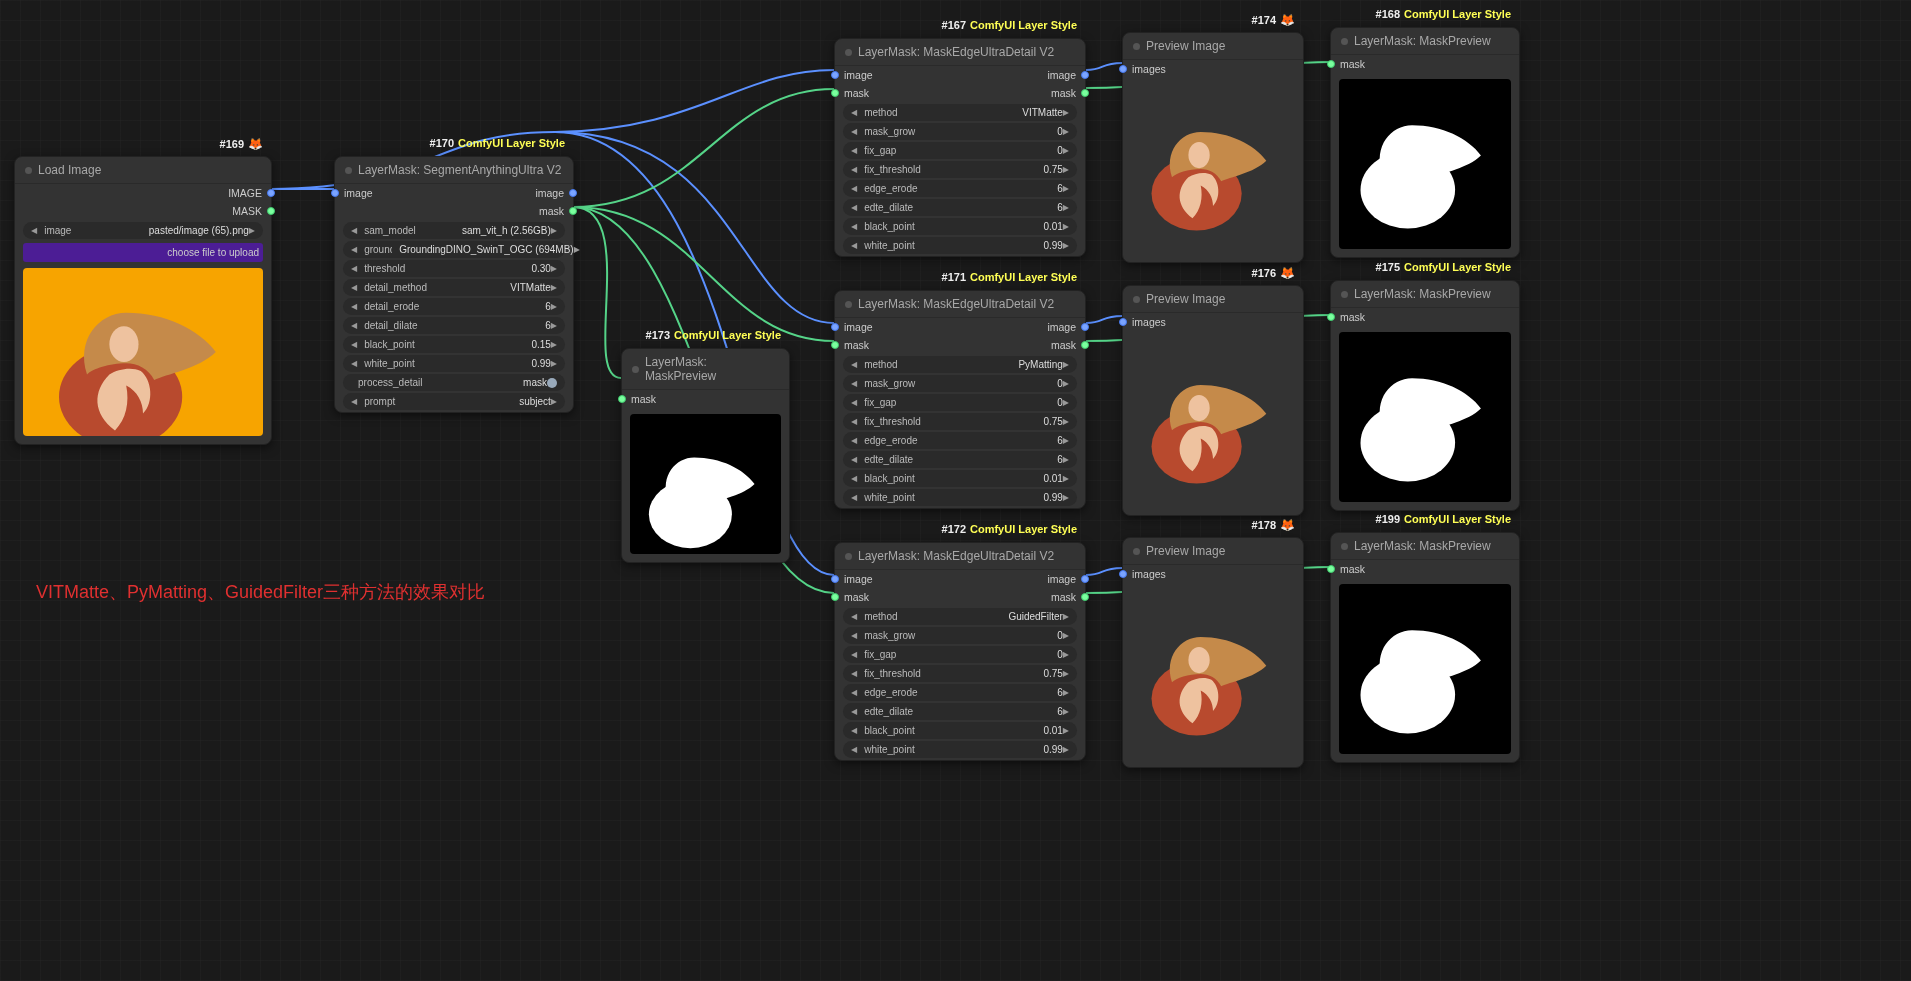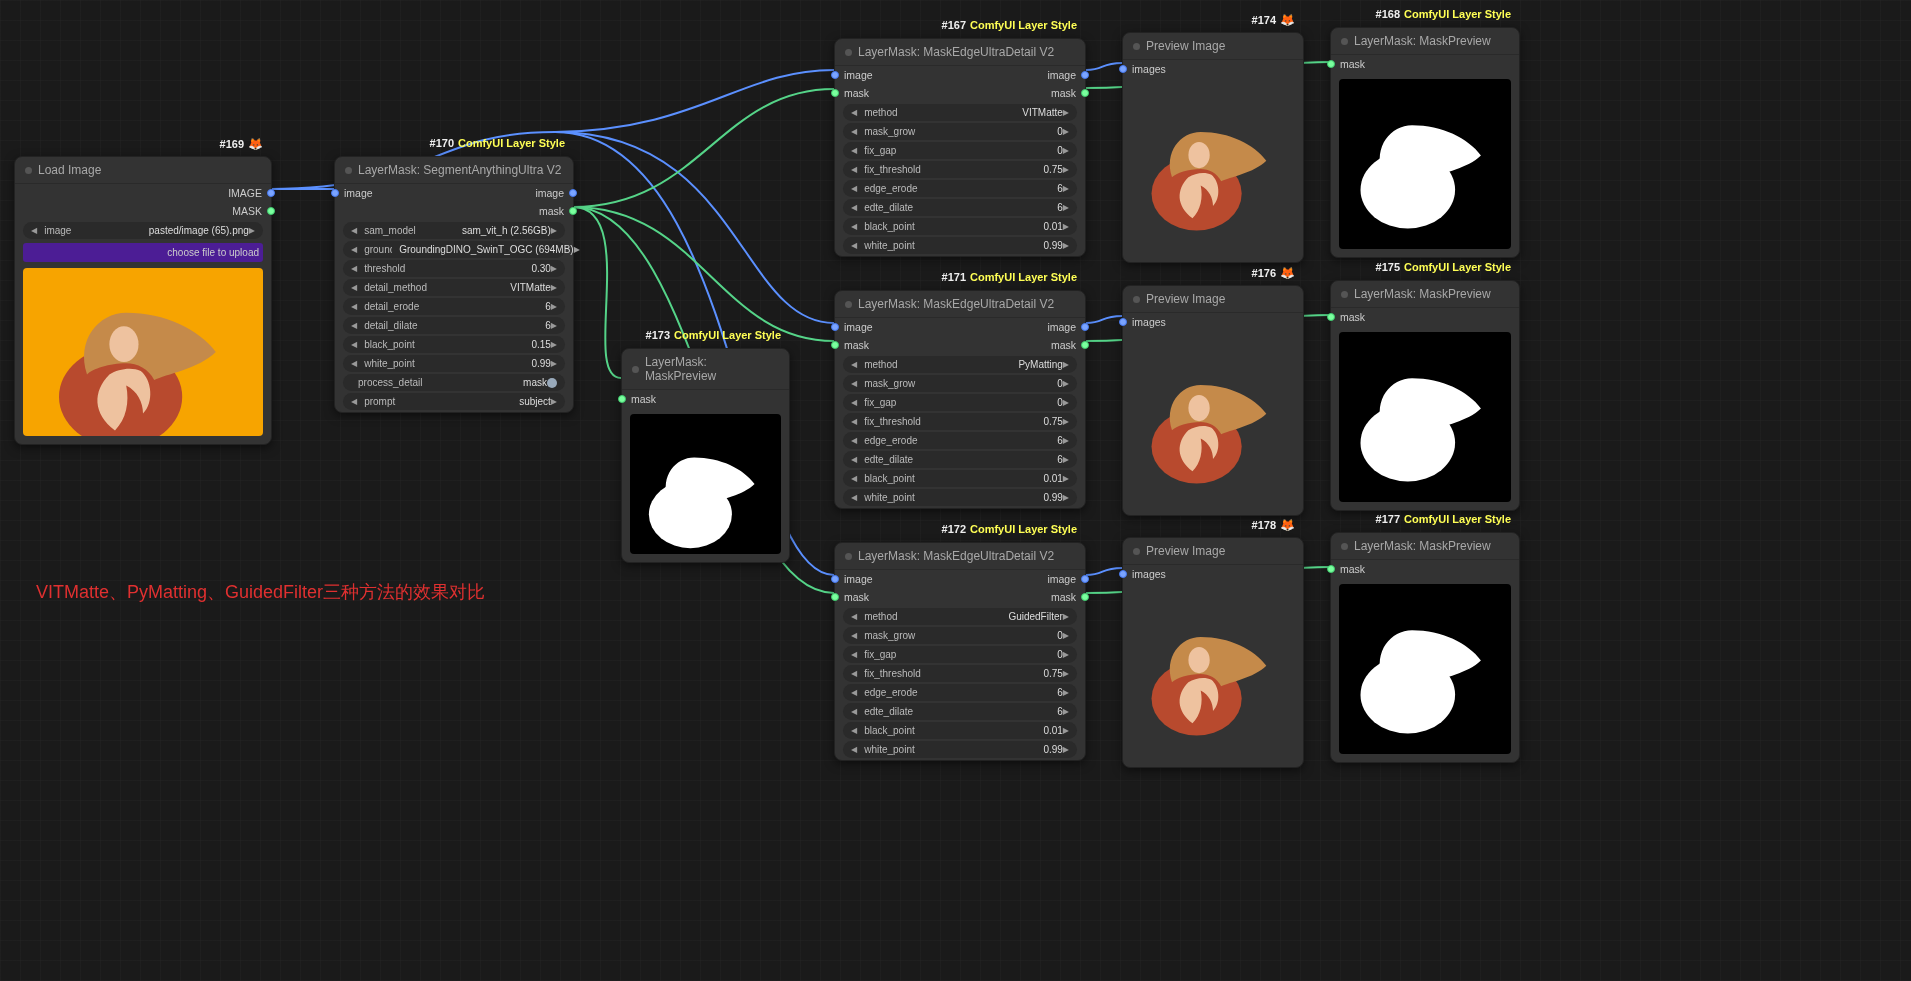--- a/index.html
+++ b/index.html
@@ -562,21 +562,21 @@
       </div>
     </div>
   <div class="img-box" style="height:170px;">
     <div class="mask-bg"><svg viewBox="0 0 200 170" width="100%" height="100%">
           <use href="#woman-mask"></use>
         </svg></div>
   </div>
 </div>
 <div class="node" style="left:1330px; top:532px; width:190px;">
   <div class="badge">
-      <span>#177</span> 
+      <span>#199</span> 
       <span class="sub">ComfyUI Layer Style</span>
     </div>
   <div class="node-head">
       <span class="dot-h"></span>
       <span>LayerMask: MaskPreview</span>
     </div>
   <div class="io-row">
       <div class="io-l">
         <span class="port green in"></span>
         <span>mask</span>

